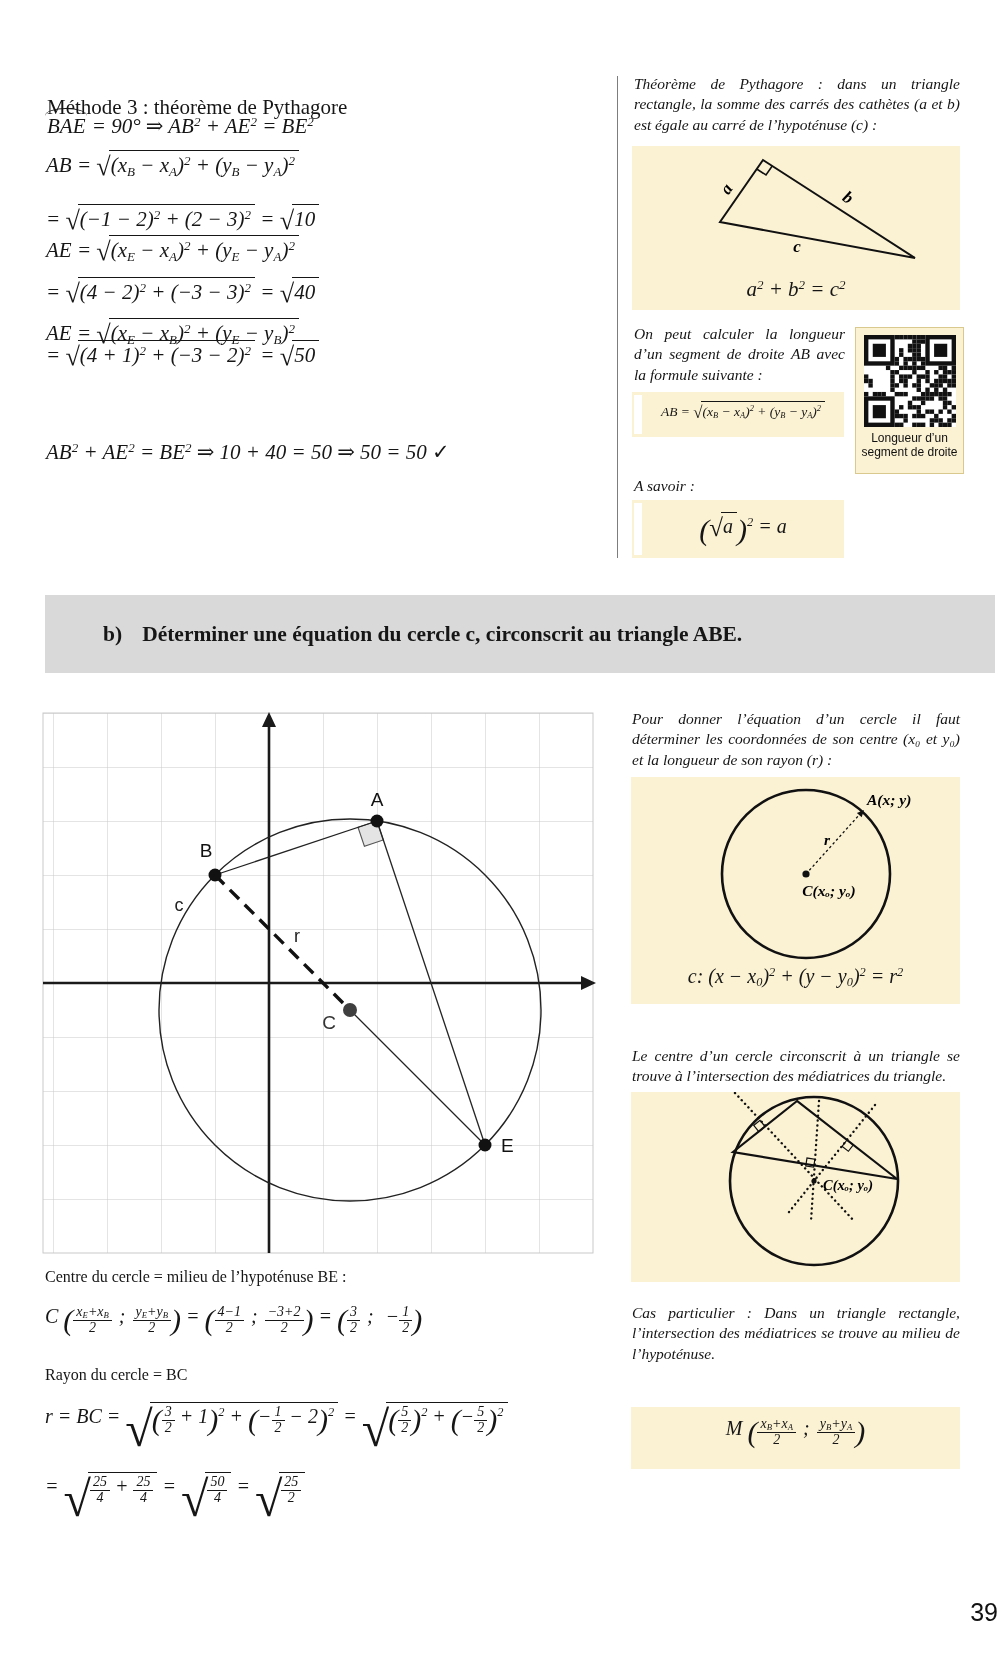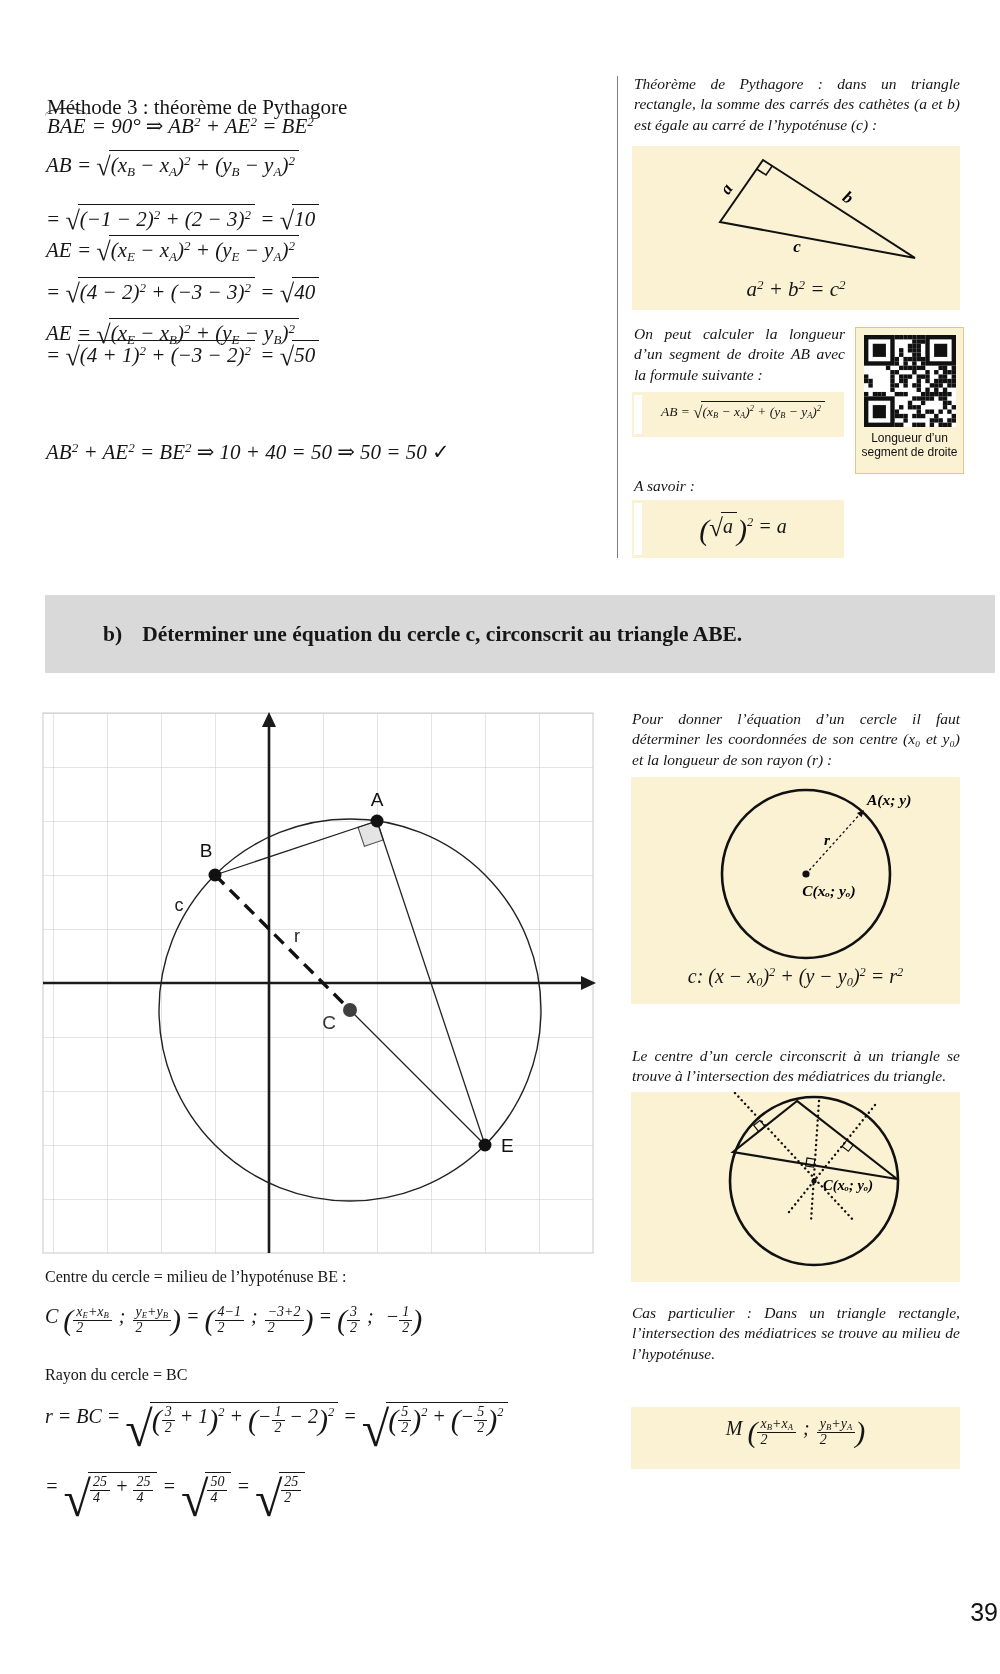--- a/index.html
+++ b/index.html
@@ -11,21 +11,21 @@
   sup{font-size:0.62em;vertical-align:0.55em;line-height:0;}
   sub{font-size:0.62em;vertical-align:-0.28em;line-height:0;}
   .hat{position:relative;display:inline-block;padding:2px 1px 0 1px;}
   .hat::before{content:"";position:absolute;left:-1px;right:-1px;top:-4px;height:7px;
        border-top:1.7px solid #161616;border-radius:50% 50% 0 0/100% 100% 0 0;}
   .rad{display:inline-block;white-space:nowrap;}
   .rsign{display:inline-block;line-height:0;}
   .rs>.rsign{font-size:1.25em;vertical-align:-0.12em;margin-right:-2px;}
   .rt>.rsign{font-size:2.5em;vertical-align:-0.45em;margin-right:-3px;}
   .rv{display:inline-block;border-top:1.7px solid #161616;padding:2px 4px 0 2px;}
-  .frac{display:inline-block;vertical-align:-0.62em;text-align:left;line-height:1.04;font-size:0.70em;}
+  .frac{display:inline-block;vertical-align:-0.62em;text-align:center;line-height:1.04;font-size:0.70em;}
   .frac .num{display:block;padding:0 3px;}
   .frac .den{display:block;border-top:1.5px solid #161616;padding:0 3px;}
   .bp{font-size:1.5em;vertical-align:-0.22em;line-height:0;}
   .sep{padding:0 7px;}
   .chk{font-style:normal;font-weight:bold;font-family:"DejaVu Sans",sans-serif;}
   .banner{position:absolute;left:45px;top:595px;width:950px;height:78px;background:#D9D9D9;
           display:flex;align-items:center;font-weight:bold;font-size:21.5px;}
   .banner .blabel{margin-left:58px;}
   .banner .btext{margin-left:20px;}
   .vrule{position:absolute;left:617px;top:76px;width:1px;height:482px;background:#7d7d7d;}

